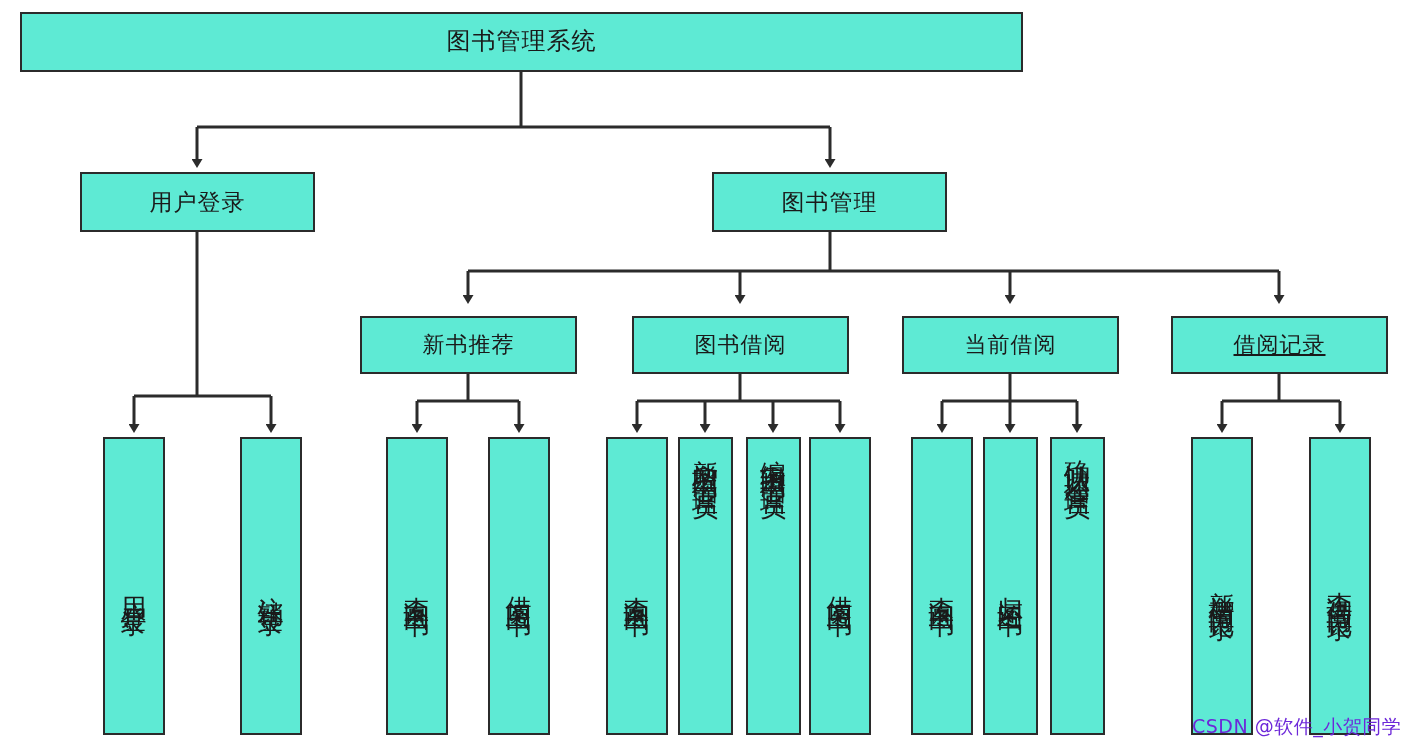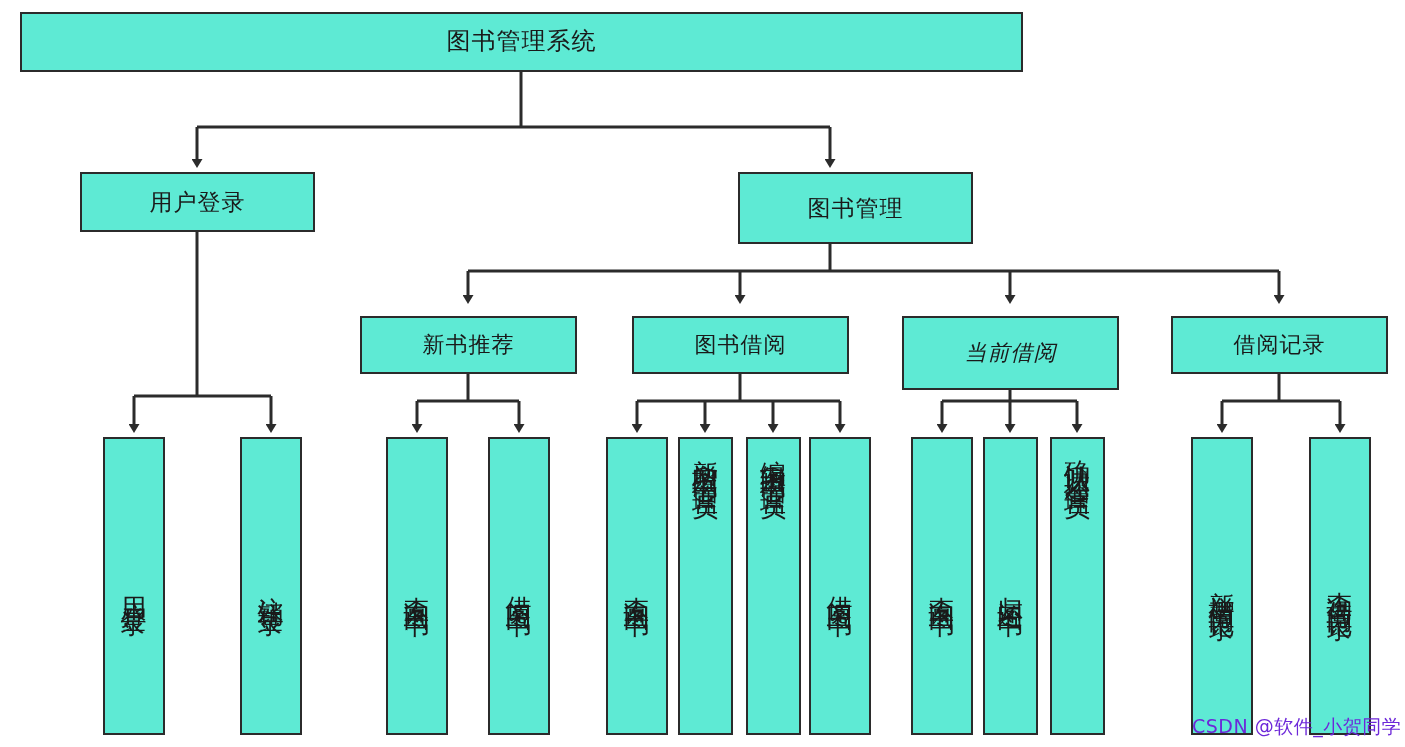--- a/index.html
+++ b/index.html
@@ -132,37 +132,37 @@
   </svg>
 
   <div class="node horiz root" style="left:20px; top:12px; width:1003px; height:60px;">
     <span class="label">图书管理系统</span>
   </div>
 
   <div class="node horiz lvl2" style="left:80px; top:172px; width:235px; height:60px;">
     <span class="label">用户登录</span>
   </div>
 
-  <div class="node horiz lvl2" style="left:738px; top:172px; width:235px; height:72px;">
+  <div class="node horiz lvl2" style="left:712px; top:172px; width:235px; height:60px;">
     <span class="label">图书管理</span>
   </div>
 
   <div class="node horiz lvl3" style="left:360px; top:316px; width:217px; height:58px;">
     <span class="label">新书推荐</span>
   </div>
 
   <div class="node horiz lvl3" style="left:632px; top:316px; width:217px; height:58px;">
     <span class="label">图书借阅</span>
   </div>
 
-  <div class="node horiz lvl3" style="left:902px; top:316px; width:217px; height:74px;font-style:italic;">
+  <div class="node horiz lvl3" style="left:902px; top:316px; width:217px; height:58px;">
     <span class="label">当前借阅</span>
   </div>
 
-  <div class="node horiz lvl3" style="left:1171px; top:316px; width:217px; height:58px;">
+  <div class="node horiz lvl3" style="left:1171px; top:316px; width:217px; height:58px;text-decoration:underline;">
     <span class="label">借阅记录</span>
   </div>
 
   <div class="node leaf center-v" style="left:103px; top:437px; width:62px; height:298px;">
     <span class="label">用户登录</span>
   </div>
 
   <div class="node leaf center-v" style="left:240px; top:437px; width:62px; height:298px;">
     <span class="label">注销登录</span>
   </div>

